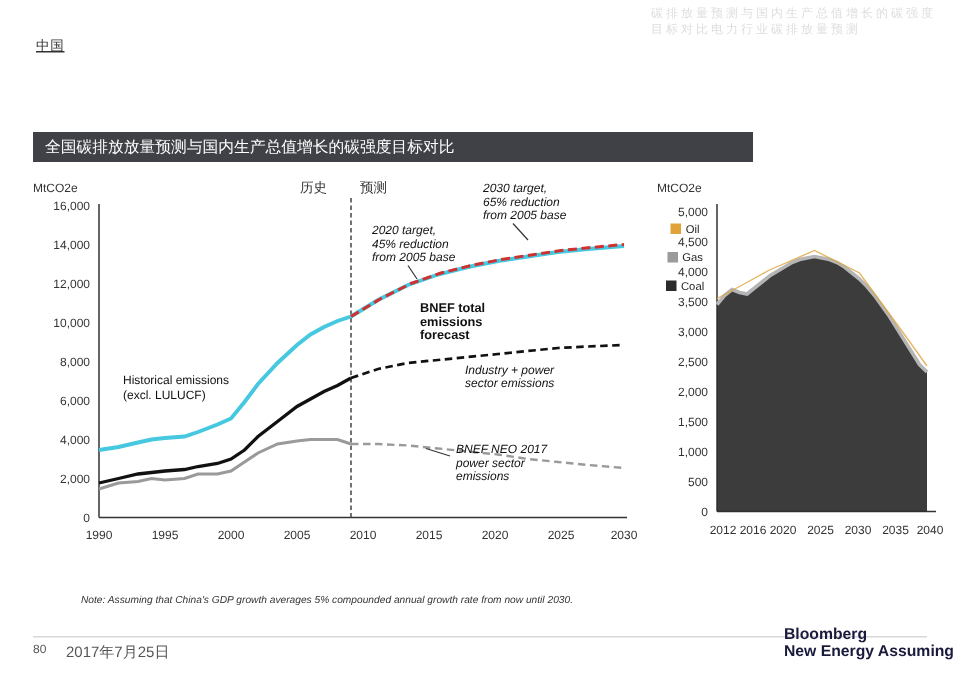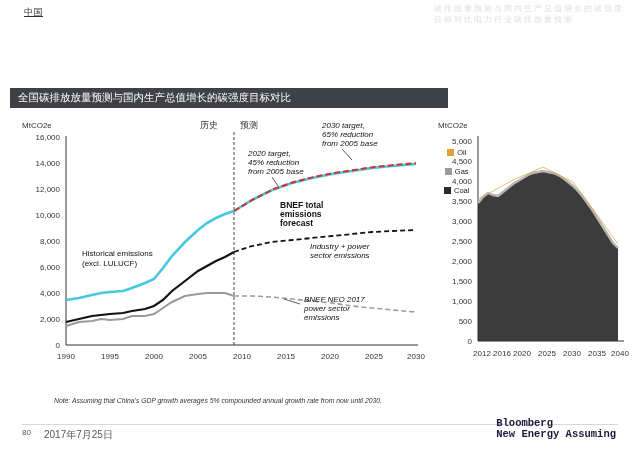--- a/index.html
+++ b/index.html
@@ -4,51 +4,51 @@
 <style>
   html,body{margin:0;padding:0;}
   body{
     width:640px;height:452px;background:#ffffff;
     font-family:"Liberation Sans", sans-serif;
     color:#1a1a1a;overflow:hidden;position:relative;
   }
   .slide{position:absolute;inset:0;}
 
   
-  .kicker{position:absolute;left:24px;top:6px;font-size:9px;color:#333;letter-spacing:.5px;text-decoration:underline;}
+  .kicker{position:absolute;left:24px;top:24px;font-size:9px;color:#333;letter-spacing:.5px;text-decoration:underline;}
   .title{position:absolute;left:22px;top:22px;font-size:25px;font-weight:bold;letter-spacing:1px;color:#111;}
   .topright{position:absolute;right:10px;top:4px;width:196px;height:28px;opacity:.18;
             display:flex;flex-wrap:wrap;align-content:flex-start;gap:2px;overflow:hidden;}
   .topright span{font-size:8px;color:#444;line-height:9px;}
 
   
   .bar{position:absolute;background:#3f4146;color:#fff;font-size:10.5px;
        display:flex;align-items:center;padding-left:8px;box-sizing:border-box;}
-  .bar.left{left:10px;top:88px;width:438px;height:20px;}
+  .bar.left{left:22px;top:88px;width:480px;height:20px;}
   .bar.right{left:432px;top:88px;width:196px;height:20px;background:transparent;color:#111;
              font-weight:bold;padding-left:2px;font-size:11px;}
 
   
   .chart-left{position:absolute;left:22px;top:116px;width:404px;height:268px;}
   .chart-right{position:absolute;left:432px;top:116px;width:198px;height:268px;}
 
   svg{display:block;}
   .tick{font-size:8px;fill:#333;font-family:"Liberation Sans", sans-serif;}
   .anno{font-size:8px;fill:#111;font-family:"Liberation Sans", sans-serif;}
   .anno-i{font-size:8px;fill:#111;font-style:italic;font-family:"Liberation Sans", sans-serif;}
   .anno-b{font-size:8.5px;fill:#111;font-weight:bold;font-family:"Liberation Sans", sans-serif;}
   .phase{font-size:9px;fill:#333;font-family:"Liberation Sans", sans-serif;}
 
   .note{position:absolute;left:54px;top:396px;width:330px;font-size:6.8px;color:#333;
         font-style:italic;line-height:9px;}
 
   .footer-line{position:absolute;left:22px;top:424px;width:596px;height:1px;background:#d8d8d8;}
   .pagenum{position:absolute;left:22px;top:428px;font-size:8px;color:#555;}
   .date{position:absolute;left:44px;top:428px;font-size:10px;color:#555;}
-  .brand{position:absolute;right:24px;top:418px;text-align:left;line-height:11px;font-family:Liberation Mono, monospace;}
+  .brand{position:absolute;right:4px;top:418px;text-align:left;line-height:11px;}
   .brand div{font-size:10.5px;color:#1a1a3c;font-weight:bold;}
 
   .legend{position:absolute;left:444px;top:148px;display:flex;gap:10px;align-items:center;flex-direction:column;}
   .legend .item{display:flex;align-items:center;gap:3px;font-size:7.5px;color:#222;}
   .swatch{width:7px;height:7px;display:inline-block;}
 </style>
 </head>
 <body>
 
 <div class="slide">

